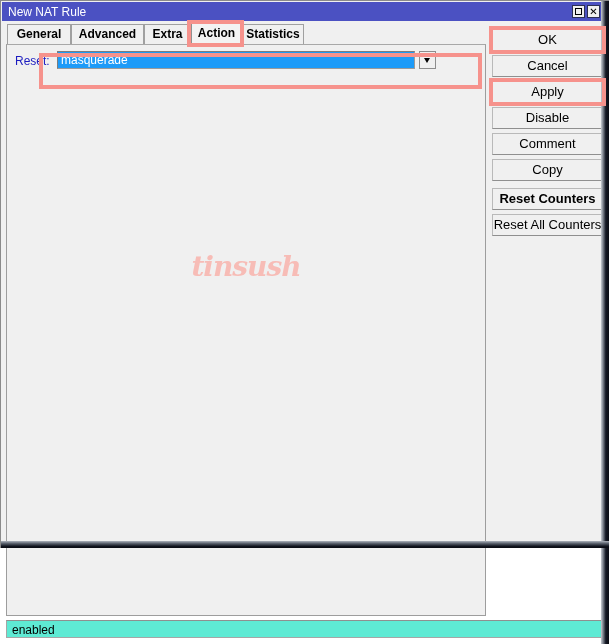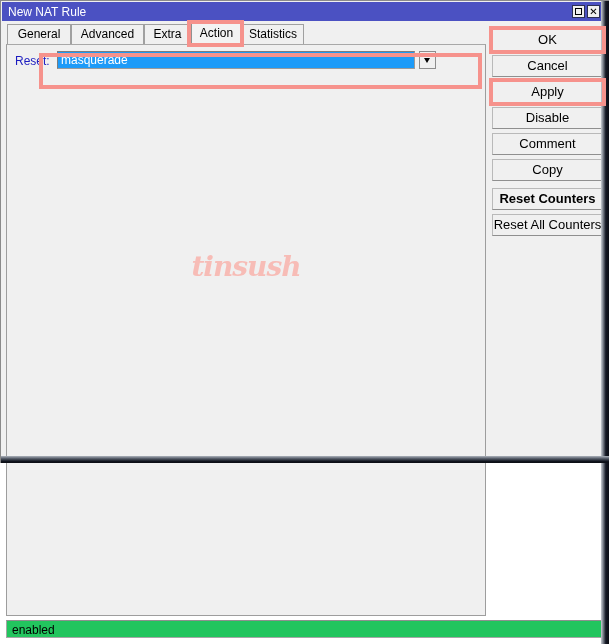--- a/index.html
+++ b/index.html
@@ -14,21 +14,21 @@
     font-family: "Liberation Sans", sans-serif;
     font-size: 12px;
     color: #000000;
   }
 
   
   #window {
     position: absolute;
     left: 0; top: 0;
     width: 609px;
-    height: 463px;
+    height: 548px;
     box-sizing: border-box;
     background: #f0f0f0;
     border-left: 1px solid #8a8a8a;
     border-top: 1px solid #8a8a8a;
     padding-left: 8px;
   }
 
   
   .frame-right {
     position: absolute;
@@ -107,20 +107,21 @@
     box-sizing: border-box;
     background: #f0f0f0;
     border: 1px solid #a0a0a0;
     border-bottom: none;
     font-size: 12px;
     color: #000;
     line-height: 19px;
     text-align: center;
     cursor: pointer;
     white-space: nowrap;
+    font-weight: bold;
   }
   .tab.active {
     top: 1px;
     height: 23px;
     line-height: 21px;
     background: #f3f3f3;
     border-color: #909090;
     z-index: 3;
   }
   
@@ -238,21 +239,21 @@
     font-weight: bold;
   }
 
   
   #statusbar {
     position: absolute;
     left: 5px; top: 619px;
     width: 597px;
     height: 18px;
     box-sizing: border-box;
-    background: #22c55e;
+    background: #5eead4;
     border: 1px solid #a6a6a6;
     border-top-color: #8f8f8f;
   }
   #statusbar .status-text {
     position: absolute;
     left: 5px; top: 2px;
     font-size: 12px;
     color: #000;
     white-space: nowrap;
   }

